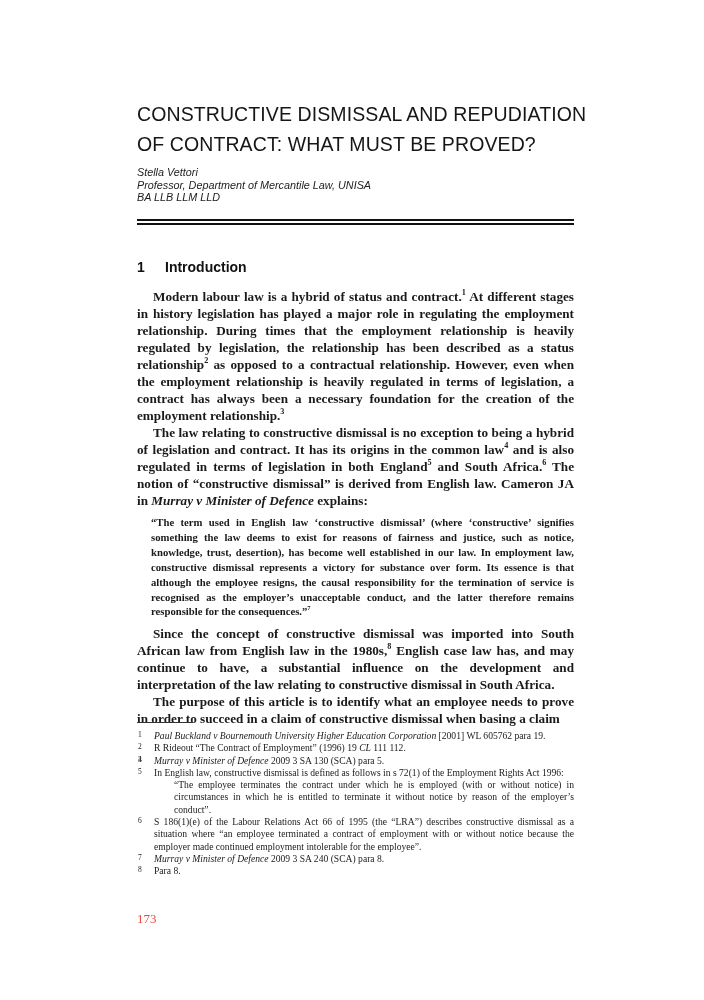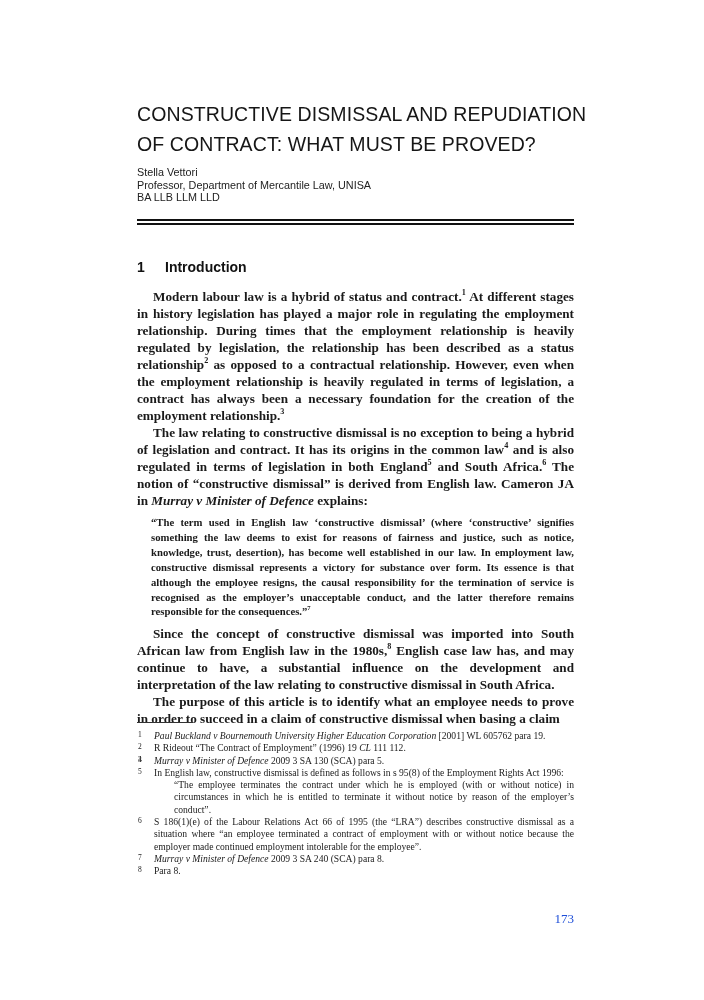--- a/index.html
+++ b/index.html
@@ -35,20 +35,21 @@
   .title-line { white-space: nowrap; }
   .author-block {
     position: absolute;
     top: 166px;
     left: 0;
     width: 100%;
     font-family: "Liberation Sans", sans-serif;
     font-size: 10.8px;
     line-height: 12.5px;
     color: #222222;
+    font-style: italic;
   }
   .double-rule {
     position: absolute;
     top: 219px;
     left: 0;
     width: 437px;
     height: 6px;
     border-top: 2px solid #111111;
     border-bottom: 2px solid #111111;
   }
@@ -111,23 +112,23 @@
     top: -1px;
     font-size: 7.5px;
   }
   .fn-text { display: inline; }
   .fn-inner { margin-left: 20px; }
   .page-number {
     position: absolute;
     top: 911px;
     left: 0;
     width: 100%;
-    text-align: right;
+    text-align: left;
     font-size: 13px;
-    color: #1d4ed8;
+    color: #ef4444;
   }
 </style>
 </head>
 <body>
 
 <div class="page">
   <div class="content">
 
     <div class="title-block">
       <div class="title-line">CONSTRUCTIVE DISMISSAL AND REPUDIATION</div>
@@ -166,21 +167,21 @@
       </div>
       <div class="fn">
         <sup class="fn-num">3</sup>
       </div>
       <div class="fn">
         <sup class="fn-num">4</sup>
         <div class="fn-text"><span class="it">Murray v Minister of Defence</span><span> 2009 3 SA 130 (SCA) para 5.</span></div>
       </div>
       <div class="fn">
         <sup class="fn-num">5</sup>
-        <div class="fn-text"><span>In English law, constructive dismissal is defined as follows in s 95(8) of the Employment Rights Act 1996:</span></div>
+        <div class="fn-text"><span>In English law, constructive dismissal is defined as follows in s 72(1) of the Employment Rights Act 1996:</span></div>
         <div class="fn-inner"><span>“The employee terminates the contract under which he is employed (with or without notice) in circumstances in which he is entitled to terminate it without notice by reason of the employer’s conduct”.</span></div>
       </div>
       <div class="fn">
         <sup class="fn-num">6</sup>
         <div class="fn-text"><span>S 186(1)(e) of the Labour Relations Act 66 of 1995 (the “LRA”) describes constructive dismissal as a situation where “an employee terminated a contract of employment with or without notice because the employer made continued employment intolerable for the employee”.</span></div>
       </div>
       <div class="fn">
         <sup class="fn-num">7</sup>
         <div class="fn-text"><span class="it">Murray v Minister of Defence</span><span> 2009 3 SA 240 (SCA) para 8.</span></div>
       </div>

